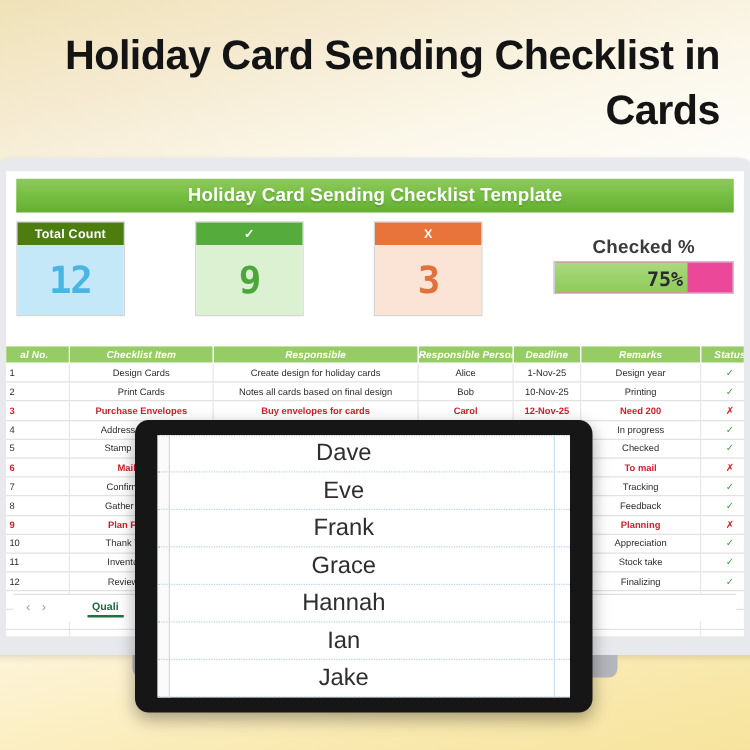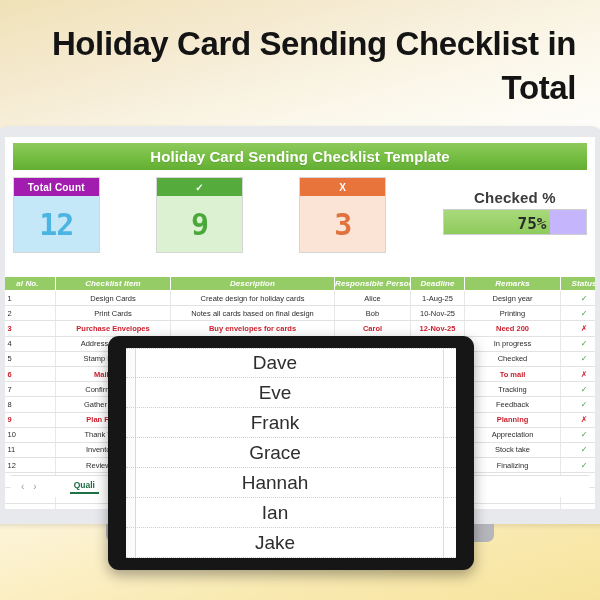--- a/index.html
+++ b/index.html
@@ -146,21 +146,21 @@
   .kpi-body {
     height: 56px;
     display: flex;
     align-items: center;
     justify-content: center;
     font-size: 30px;
     font-weight: bold;
     font-family: "DejaVu Sans Mono", monospace;
     letter-spacing: -1px;
   }
-  .kpi.total .kpi-head { background: #a21caf; }
+  .kpi.total .kpi-head { background: #4d7c0f; }
   .kpi.total .kpi-body { background: #c5e8f8; color: #4bb4e3; }
   .kpi.checked .kpi-head { background: #56ab3d; }
   .kpi.checked .kpi-body { background: #dcf0d2; color: #4aa83a; }
   .kpi.unchecked .kpi-head { background: #e8743c; }
   .kpi.unchecked .kpi-body { background: #fbe3d6; color: #e1713d; }
 
   .kpi-spacer { width: 59px; }
 
   #pct-block {
     margin-left: 57px;
@@ -171,21 +171,21 @@
   #pct-label {
     font-size: 15px;
     font-weight: bold;
     color: #3b3b3b;
     margin-bottom: 3px;
     letter-spacing: 0.2px;
   }
   #pct-bar-wrap {
     position: relative;
     height: 26px;
-    background: #c4b5fd;
+    background: #ec4899;
     border: 1px solid #cfcfcf;
     overflow: hidden;
   }
   #pct-bar-fill {
     position: absolute;
     left: 0; top: 0; bottom: 0;
     width: 75%;
     background: linear-gradient(180deg, #a9d97c 0%, #8ecb5b 100%);
   }
   #pct-value {
@@ -333,21 +333,21 @@
   }
   .name-row:first-child { border-top: 1px dotted #b8d4e6; }
 </style>
 </head>
 <body>
 
 <div id="stage">
 
   <div id="title-block">
     <div class="line">Holiday Card Sending Checklist in</div>
-    <div class="line">Total</div>
+    <div class="line">Cards</div>
   </div>
 
   <div id="deck-left">
     <div class="keyline" style="left:0;top:18px;width:70px;"></div>
     <div class="keyline" style="left:26px;top:26px;width:46px;"></div>
     <div class="keyline" style="left:52px;top:34px;width:36px;"></div>
   </div>
   <div id="deck-right">
     <div class="keyline" style="left:206px;top:18px;width:70px;"></div>
     <div class="keyline" style="left:214px;top:26px;width:46px;"></div>
@@ -395,34 +395,34 @@
                   <col class="c-desc">
                 <col class="c-person">
                   <col class="c-dead">
                   <col class="c-rem">
                   <col class="c-stat">
               </colgroup>
               <thead>
                 <tr>
                   <th>al No.</th>
                   <th>Checklist Item</th>
-                  <th>Description</th>
+                  <th>Responsible</th>
                   <th>Responsible Person</th>
                   <th>Deadline</th>
                   <th>Remarks</th>
                   <th>Status</th>
                 </tr>
               </thead>
               <tbody id="table-body">
                   <tr>
                     <td class="sl">1</td>
                     <td>Design Cards</td>
                     <td>Create design for holiday cards</td>
                     <td>Alice</td>
-                    <td>1-Aug-25</td>
+                    <td>1-Nov-25</td>
                     <td>Design year</td>
                     <td class="status">✓</td>
                   </tr>
                   <tr>
                     <td class="sl">2</td>
                     <td>Print Cards</td>
                     <td>Notes all cards based on final design</td>
                     <td>Bob</td>
                     <td>10-Nov-25</td>
                     <td>Printing</td>

